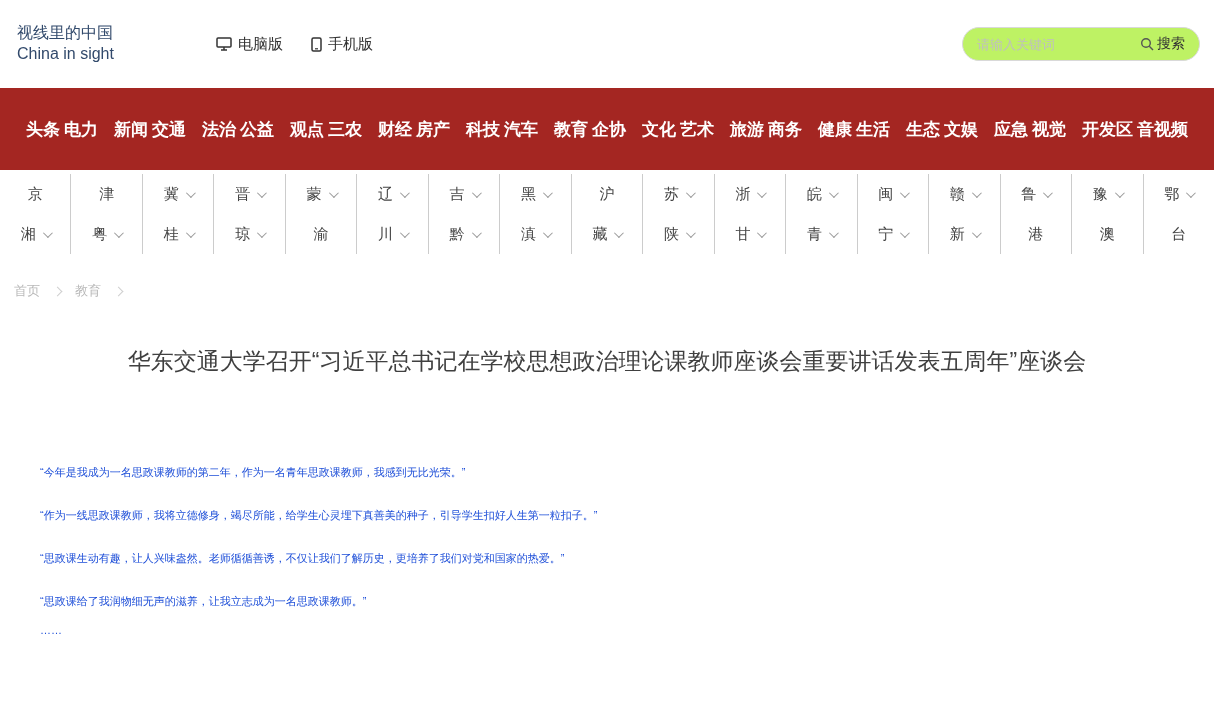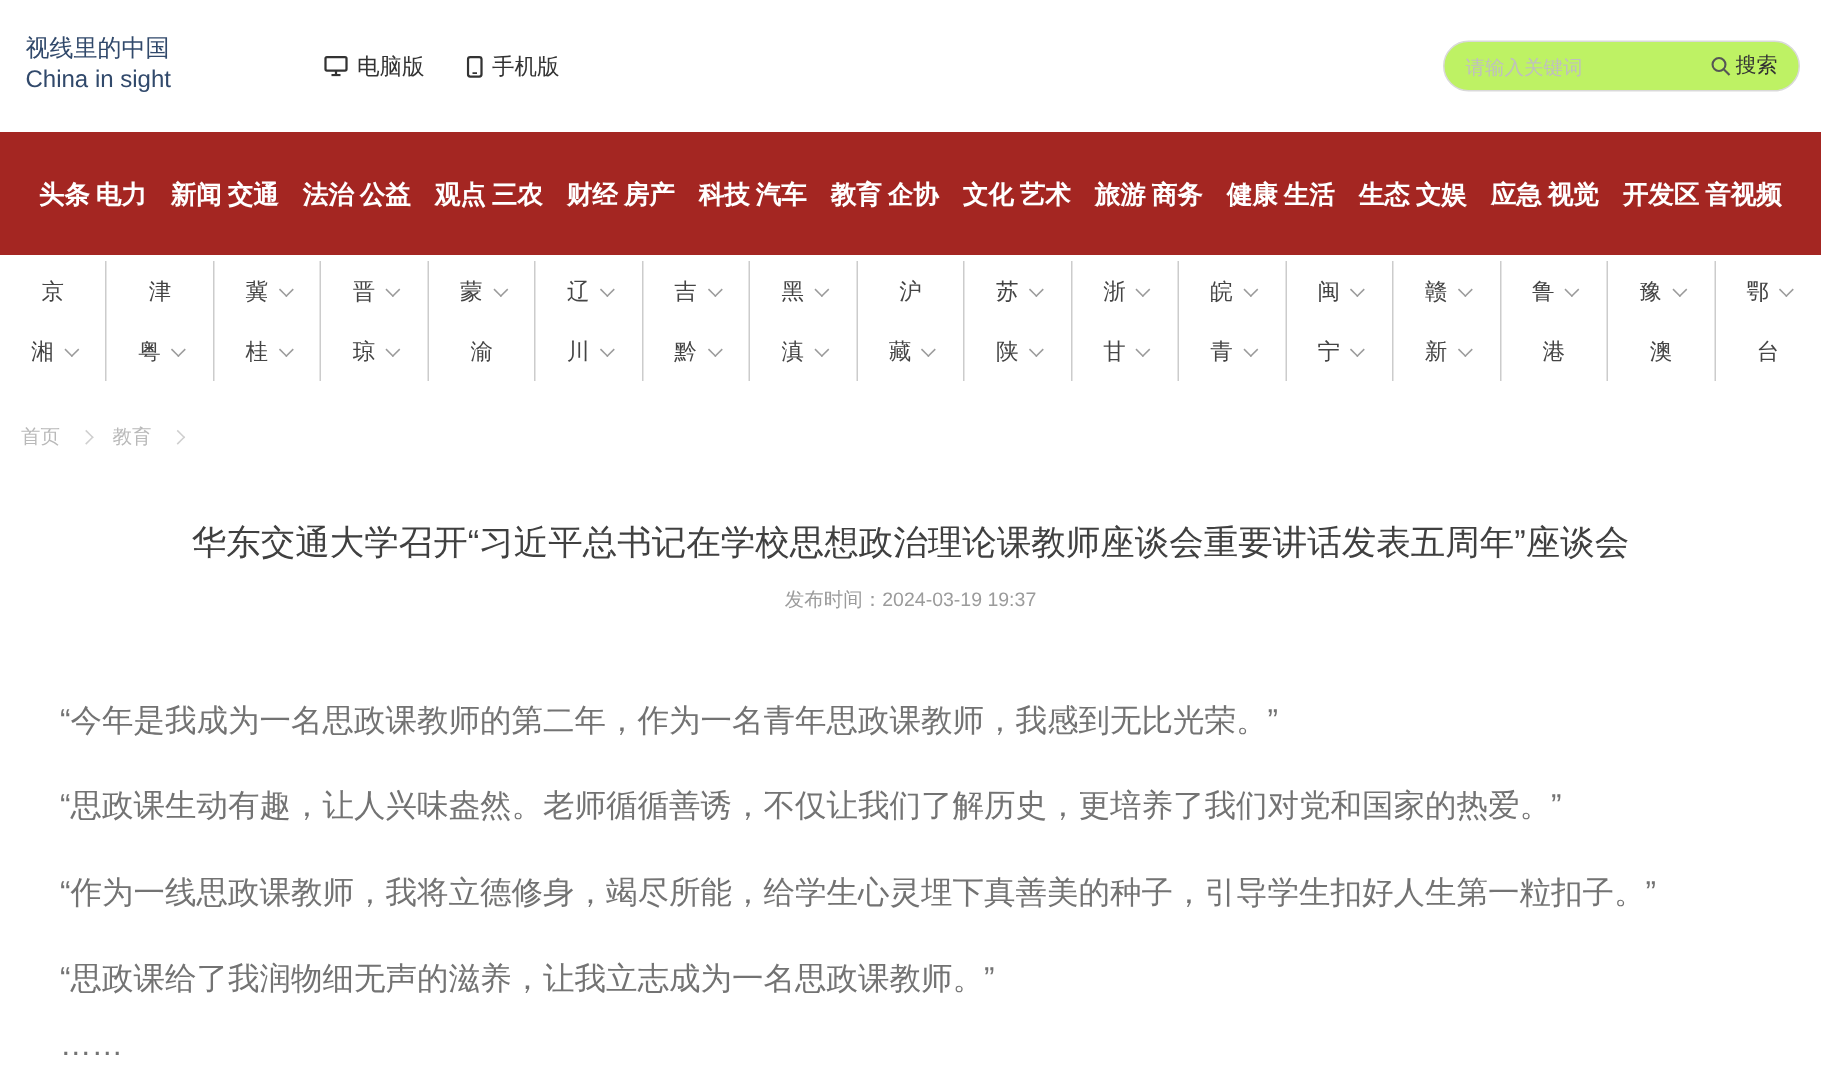--- a/index.html
+++ b/index.html
@@ -57,21 +57,21 @@
   .breadcrumb a { color:#b9b9b9; text-decoration:none; cursor:pointer; }
   .crumb-sep {
     width:7px; height:7px; border-right:1.4px solid #cfcfcf; border-top:1.4px solid #cfcfcf;
     transform:rotate(45deg); display:inline-block;
   }
 
   
   .article { padding:46px 40px 0 40px; }
   .article-title { font-size:23px; font-weight:500; color:#404040; text-align:center; line-height:1.35; }
   .pub-time { text-align:center; color:#9b9b9b; font-size:13px; margin-top:14px; }
-  .article-body { margin-top:57px; font-size:21px; color:#737373; line-height:1.45; }
+  .article-body { margin-top:88px; font-size:11px; color:#1d4ed8; line-height:1.45; }
   .article-body p { margin-bottom:27px; }
   .article-body p.ellipsis { margin-bottom:0; margin-top:-14px; }
 </style>
 </head>
 <body>
 
 <div class="page">
 
   <header class="site-header">
     <div class="tagline">
@@ -306,25 +306,22 @@
 
   <div class="breadcrumb">
     <a>首页</a>
     <i class="crumb-sep"></i>
     <a>教育</a>
     <i class="crumb-sep"></i>
   </div>
 
   <main class="article">
     <h1 class="article-title">华东交通大学召开“习近平总书记在学校思想政治理论课教师座谈会重要讲话发表五周年”座谈会</h1>
-    <div class="pub-time">
-      <span>发布时间：</span><span>2024-03-19 19:37</span>
-    </div>
     <div class="article-body">
       <p>“今年是我成为一名思政课教师的第二年，作为一名青年思政课教师，我感到无比光荣。”</p>
+      <p>“作为一线思政课教师，我将立德修身，竭尽所能，给学生心灵埋下真善美的种子，引导学生扣好人生第一粒扣子。”</p>
       <p>“思政课生动有趣，让人兴味盎然。老师循循善诱，不仅让我们了解历史，更培养了我们对党和国家的热爱。”</p>
-      <p>“作为一线思政课教师，我将立德修身，竭尽所能，给学生心灵埋下真善美的种子，引导学生扣好人生第一粒扣子。”</p>
       <p>“思政课给了我润物细无声的滋养，让我立志成为一名思政课教师。”</p>
       <p class="ellipsis">……</p>
     </div>
   </main>
 
 </div>
 
 </body></html>

